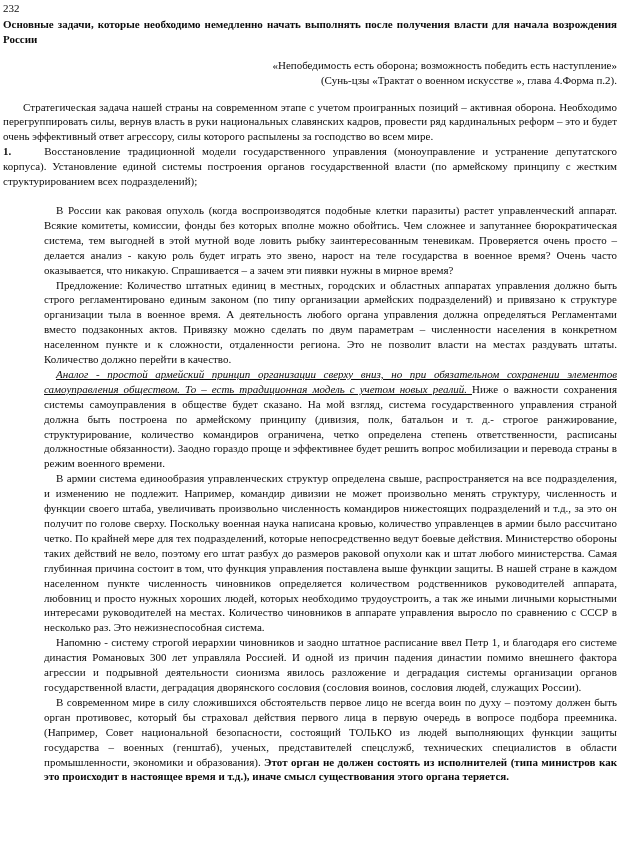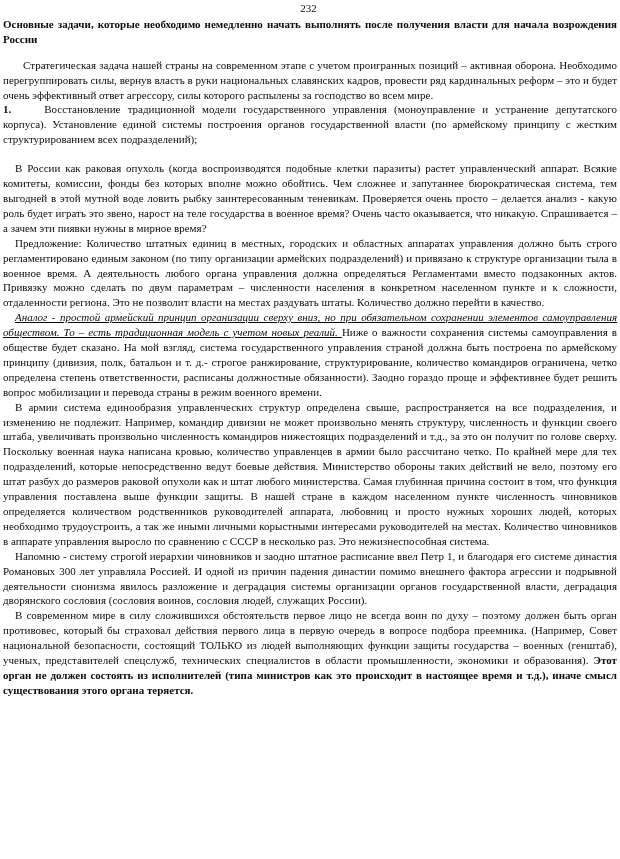--- a/index.html
+++ b/index.html
@@ -13,56 +13,60 @@
     overflow: hidden;
     color: #0c0c0c;
     font-family: "Liberation Serif", "DejaVu Serif", serif;
     font-size: 11px;
     line-height: 14.9px;
   }
   .page {
     padding: 1px 3px 0 3px;
   }
   .pagenum {
-    text-align: center;
+    text-align: left;
     padding-right: 3px;
   }
   .title {
     font-weight: bold;
     text-align: justify;
     margin: 1px 0 11px 0;
   }
   .epigraph {
     text-align: right;
     margin: 0 0 12px 0;
   }
   p {
     margin: 0;
     text-align: justify;
   }
-  p.indent { text-indent: 12px; }
+  p.indent { text-indent: 12px; margin-left: 41px; }
   p.strategy { text-indent: 20px; }
   p.item1 { text-indent: 0; margin-bottom: 14px; }
   p.mt { margin-top: 0; }
   .bold { font-weight: bold; }
   .italic { font-style: italic; text-decoration: underline; }
   .tab {
     display: inline-block;
     width: 33px;
   }
 </style>
 </head>
 <body>
 
 <div class="page">
 
   <div class="pagenum">232</div>
 
   <div class="title">Основные задачи, которые необходимо немедленно начать выполнять после получения власти для начала возрождения России</div>
 
+  <div class="epigraph">
+    <div>«Непобедимость есть оборона; возможность победить есть наступление»</div>
+    <div>(Сунь-цзы «Трактат о военном искусстве », глава 4.Форма п.2).</div>
+  </div>
 
   <p class="strategy">Стратегическая задача нашей страны на современном этапе с учетом проигранных позиций – активная оборона. Необходимо перегруппировать силы, вернув власть в руки национальных славянских кадров, провести ряд кардинальных реформ – это и будет очень эффективный ответ агрессору, силы которого распылены за господство во всем мире.</p>
 
   <p class="item1"><span class="bold">1.</span><span class="tab"></span><span>Восстановление традиционной модели государственного управления (моноуправление и устранение депутатского корпуса). Установление единой системы построения органов государственной власти (по армейскому принципу с жестким структурированием всех подразделений);</span></p>
 
   <p class="indent mt">В России как раковая опухоль (когда воспроизводятся подобные клетки паразиты) растет управленческий аппарат. Всякие комитеты, комиссии, фонды без которых вполне можно обойтись. Чем сложнее и запутаннее бюрократическая система, тем выгодней в этой мутной воде ловить рыбку заинтересованным теневикам. Проверяется очень просто – делается анализ - какую роль будет играть это звено, нарост на теле государства в военное время? Очень часто оказывается, что никакую. Спрашивается – а зачем эти пиявки нужны в мирное время?</p>
 
   <p class="indent">Предложение: Количество штатных единиц в местных, городских и областных аппаратах управления должно быть строго регламентировано единым законом (по типу организации армейских подразделений) и привязано к структуре организации тыла в военное время. А деятельность любого органа управления должна определяться Регламентами вместо подзаконных актов. Привязку можно сделать по двум параметрам – численности населения в конкретном населенном пункте и к сложности, отдаленности региона. Это не позволит власти на местах раздувать штаты. Количество должно перейти в качество.</p>
 
   <p class="indent"><span class="italic">Аналог - простой армейский принцип организации сверху вниз, но при обязательном сохранении элементов самоуправления обществом. То – есть традиционная модель с учетом новых реалий. </span><span>Ниже о важности сохранения системы самоуправления в обществе будет сказано. На мой взгляд, система государственного управления страной должна быть построена по армейскому принципу (дивизия, полк, батальон и т. д.- строгое ранжирование, структурирование, количество командиров ограничена, четко определена степень ответственности, расписаны должностные обязанности). Заодно гораздо проще и эффективнее будет решить вопрос мобилизации и перевода страны в режим военного времени.</span></p>

